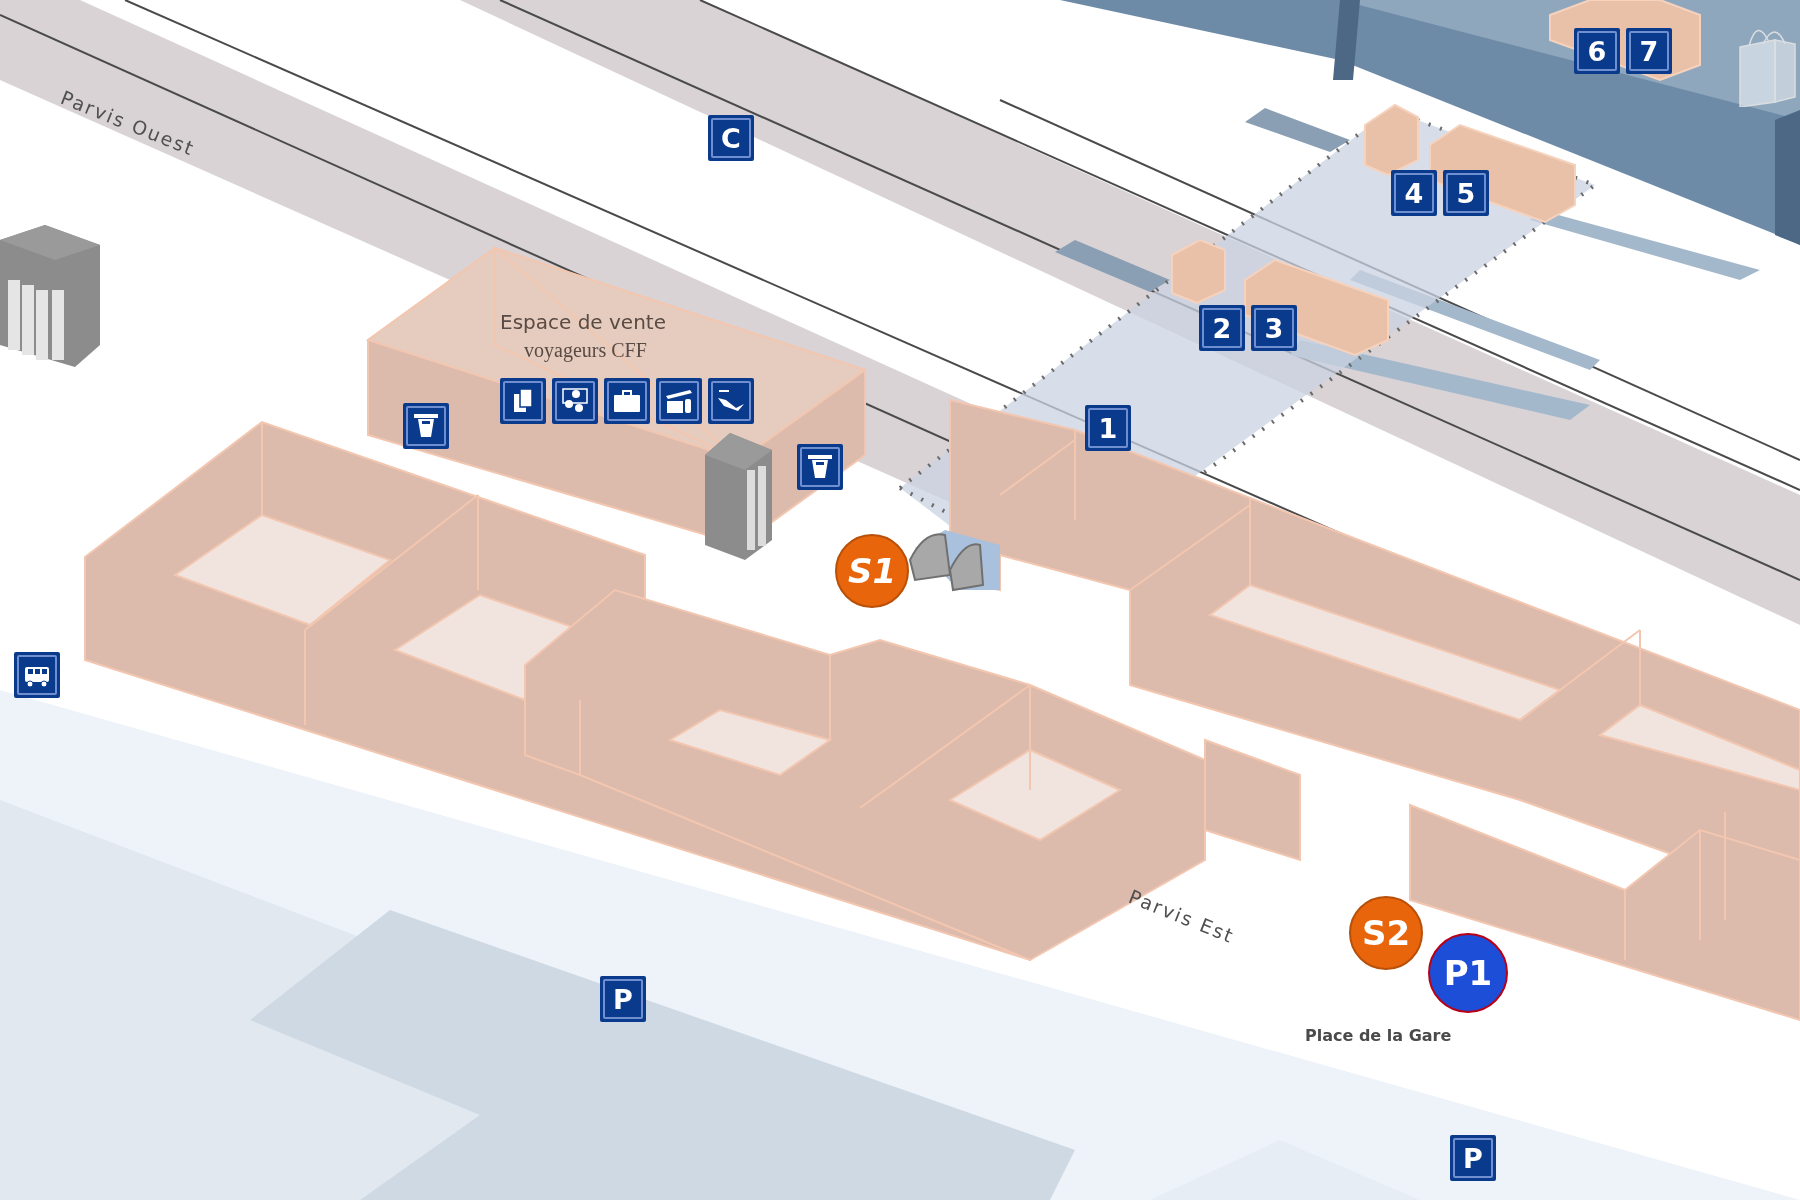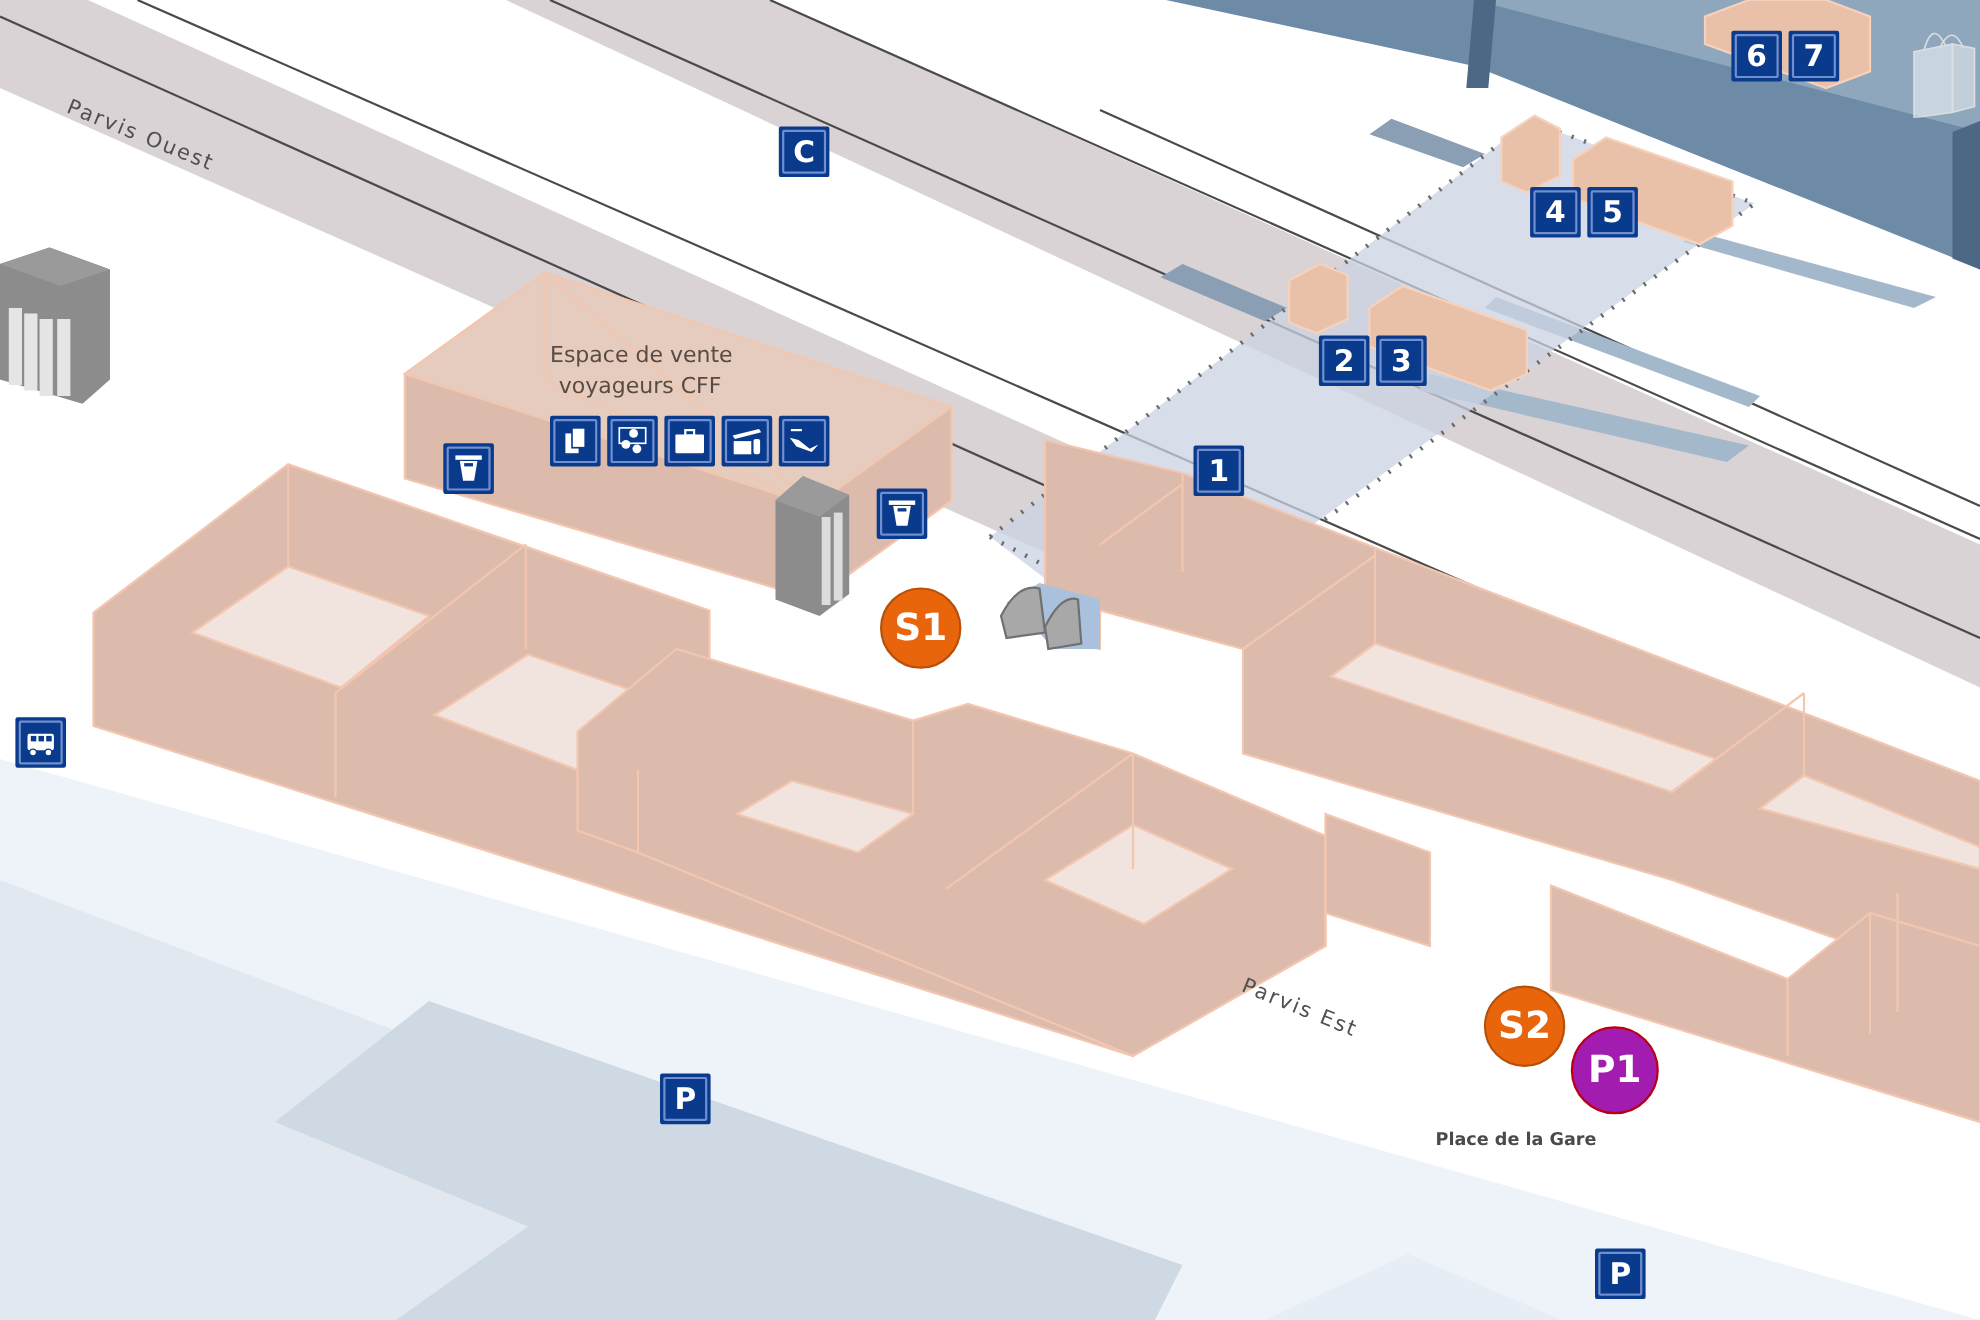--- a/index.html
+++ b/index.html
@@ -3,21 +3,21 @@
 <meta charset="utf-8">
 <style>
   html, body { margin:0; padding:0; background:#ffffff; }
   body { width:1800px; height:1200px; overflow:hidden; position:relative; font-family:"DejaVu Sans", sans-serif; }
   #map { position:absolute; left:0; top:0; width:1800px; height:1200px; }
   .sign { position:absolute; width:46px; height:46px; background:#0a3a8c; border-radius:2px; box-sizing:border-box; padding:3px; cursor:pointer; }
   .sign .inner { width:100%; height:100%; border:2px solid #6f8fd0; border-radius:2px; box-sizing:border-box; display:flex; align-items:center; justify-content:center; color:#ffffff; font-family:"DejaVu Sans", sans-serif; font-size:27px; font-weight:bold; line-height:1; }
   .sign svg { width:34px; height:34px; }
   .badge { position:absolute; border-radius:50%; display:flex; align-items:center; justify-content:center; color:#ffffff; font-family:"DejaVu Sans", sans-serif; font-weight:bold; font-size:34px; box-sizing:border-box; cursor:pointer; }
   .badge.orange { background:#e8650c; border:2px solid #b8500a; }
-  .badge.red { background:#a21caf; border:2px solid #b80016; }
+  .badge.red { background:#1d4ed8; border:2px solid #b80016; }
   .label { position:absolute; color:#4a4444; font-family:"DejaVu Sans", sans-serif; white-space:nowrap; }
   .label.sales { font-size:20px; color:#5a4a44; line-height:28px; font-weight:500; }
   .label.street { font-size:19px; color:#505050; letter-spacing:2px; transform-origin:left top; }
   .label.place { font-size:16px; color:#4a4a4a; font-weight:bold; }
   .watermark { position:absolute; left:1735px; top:12px; width:62px; height:95px; opacity:0.85; }
 </style>
 </head>
 <body>
 
 <svg id="map" viewBox="0 0 1800 1200" xmlns="http://www.w3.org/2000/svg">
@@ -136,21 +136,21 @@
     <polygon points="915,548 945,530 1000,545 1000,590 960,590" fill="#a9c1dc"></polygon>
     <path d="M910,560 q15,-30 35,-25 l5,40 l-35,5 z" fill="#a8a8a8" stroke="#707070" stroke-width="2"></path>
     <path d="M950,570 q15,-30 30,-25 l3,40 l-30,5 z" fill="#a8a8a8" stroke="#707070" stroke-width="2"></path>
   </g>
 </svg>
 
 <div class="label street" style="left:66px;top:86px;transform:rotate(22deg);">Parvis Ouest</div>
 <div class="label street" style="left:1134px;top:885px;transform:rotate(22deg);">Parvis Est</div>
 <div class="label place" style="left:1305px;top:1026px;">Place de la Gare</div>
 <div class="label sales" style="left:500px;top:308px;">Espace de vente</div>
-<div class="label sales" style="left:508px;top:336px;">voyageurs CFF</div>
+<div class="label sales" style="left:524px;top:336px;font-family:Liberation Serif, serif;">voyageurs CFF</div>
 
 <div class="sign" style="left:708px;top:115px;">
   <div class="inner">C</div>
 </div>
 
 <div class="sign" style="left:1085px;top:405px;">
     <div class="inner">1</div>
   </div>
 <div class="sign" style="left:1199px;top:305px;">
     <div class="inner">2</div>
@@ -247,21 +247,21 @@
     </div>
 </div>
 
 <div class="sign" style="left:600px;top:976px;">
     <div class="inner">P</div>
   </div>
 <div class="sign" style="left:1450px;top:1135px;">
     <div class="inner">P</div>
   </div>
 
-<div class="badge orange" style="left:800px;top:534px;width:74px;height:74px;">S1</div>
+<div class="badge orange" style="left:835px;top:534px;width:74px;height:74px;font-style:italic;">S1</div>
 <div class="badge orange" style="left:1349px;top:896px;width:74px;height:74px;">S2</div>
 <div class="badge red" style="left:1428px;top:933px;width:80px;height:80px;">P1</div>
 
 <svg class="watermark" viewBox="0 0 62 95">
   <path d="M5,35 L40,28 L40,90 L5,95 z" fill="#ffffff" fill-opacity="0.6" stroke="#e8e8e8" stroke-width="1.5"></path>
   <path d="M40,28 L60,32 L60,85 L40,90 z" fill="#f4f4f4" fill-opacity="0.6" stroke="#e8e8e8" stroke-width="1.5"></path>
   <path d="M14,34 Q22,5 34,30" fill="none" stroke="#e8e8e8" stroke-width="1.5"></path>
   <path d="M28,32 Q40,8 50,32" fill="none" stroke="#e8e8e8" stroke-width="1.5"></path>
 </svg>
 

